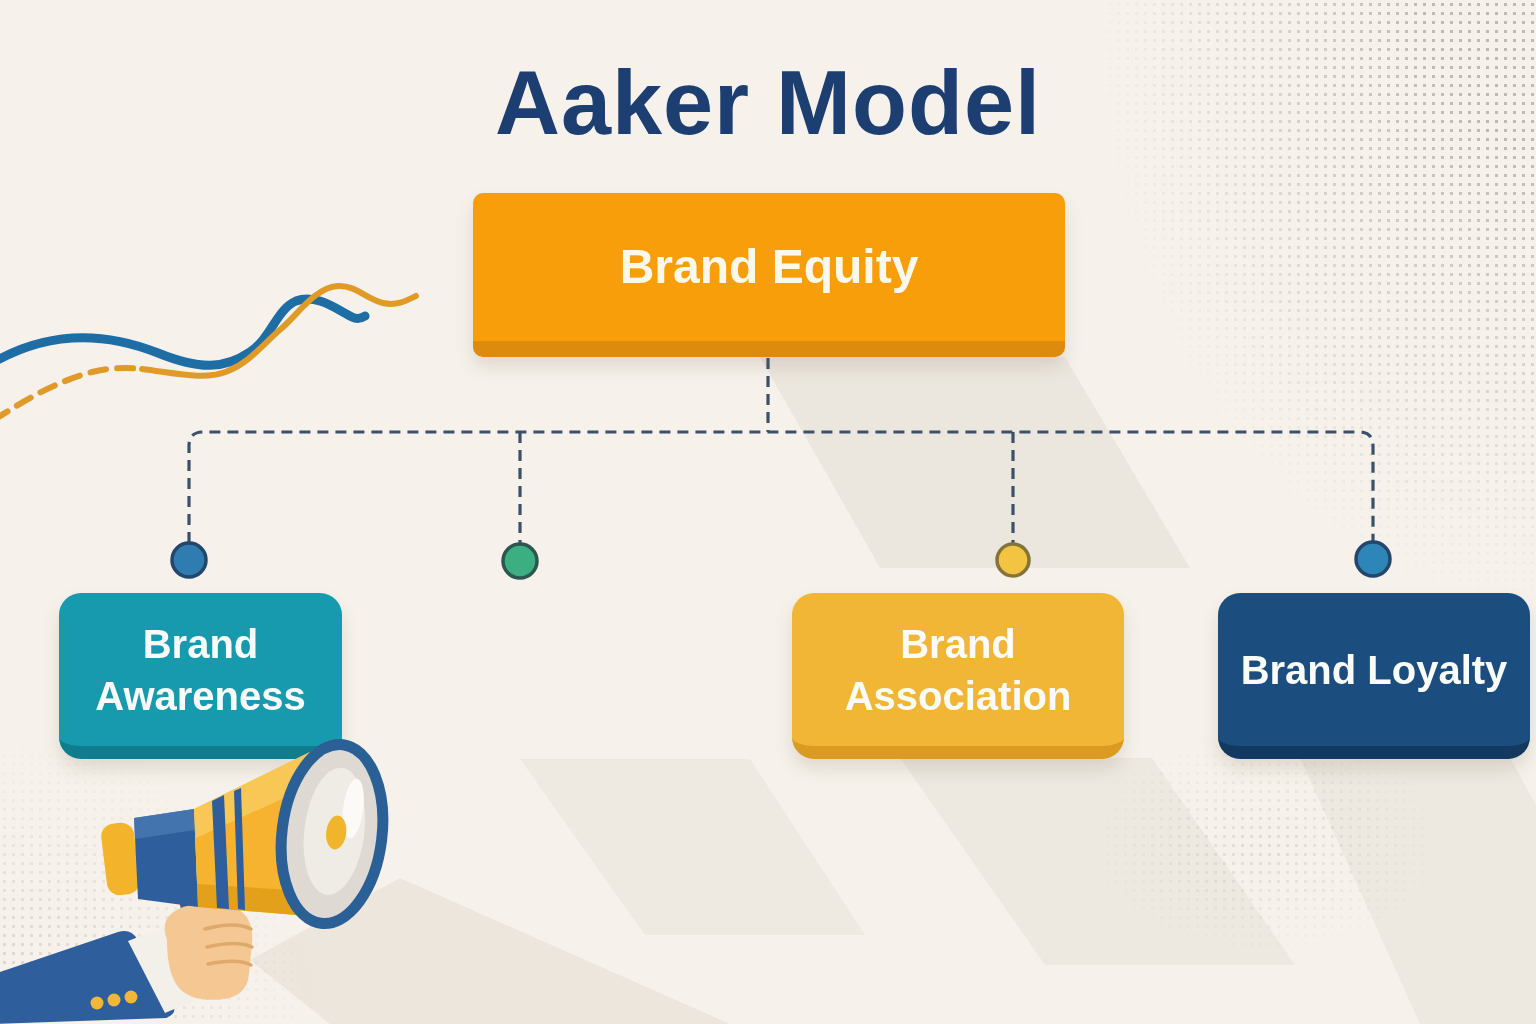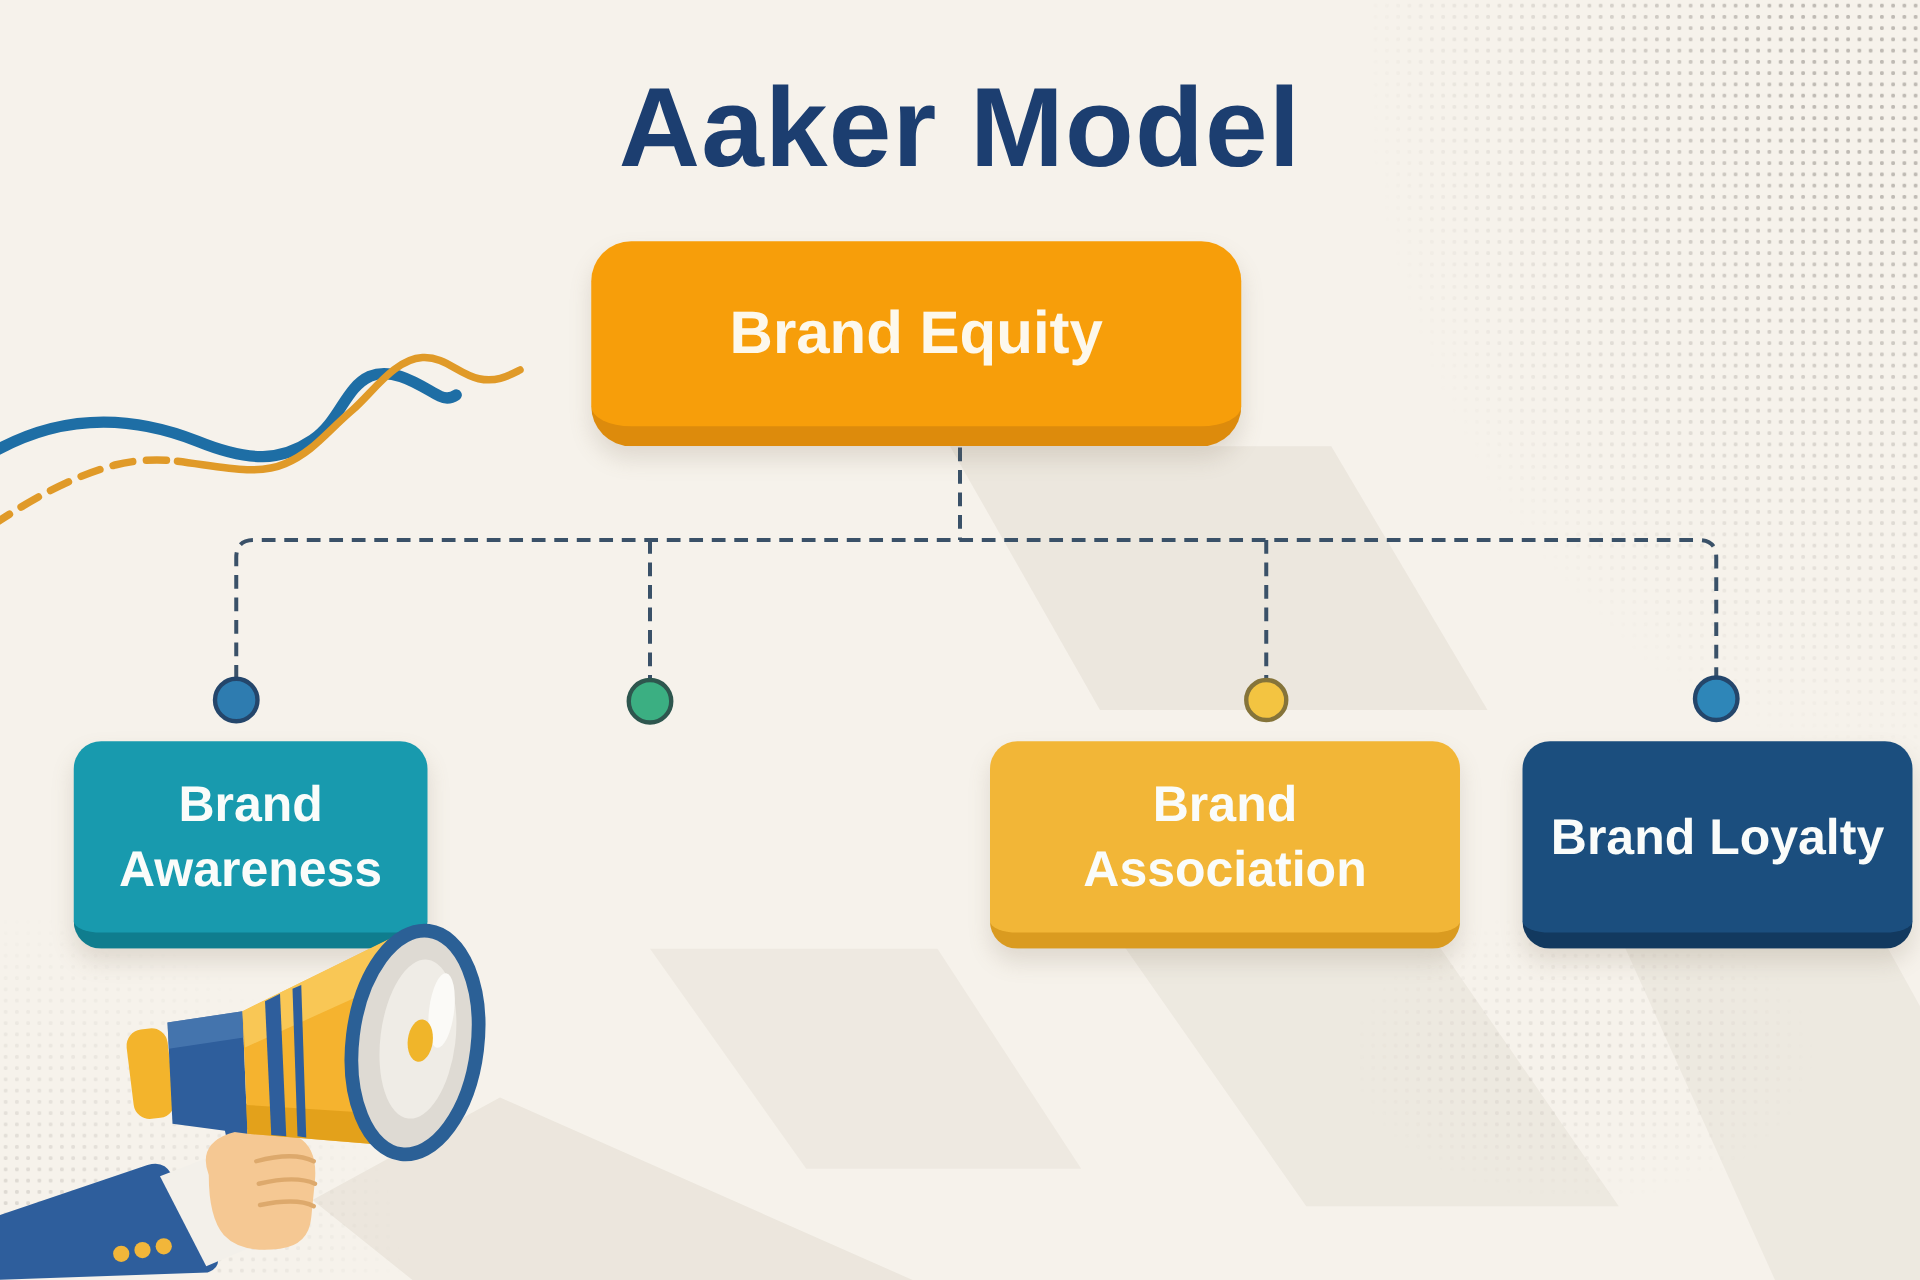--- a/index.html
+++ b/index.html
@@ -46,29 +46,29 @@
     text-align:center;
     color:#FAFCFA;
     font-weight:700;
     border-bottom:13px solid rgba(0,0,0,.25);
     box-sizing:border-box;
     border-radius:22px;
     box-shadow:0 10px 18px rgba(120,105,85,.18);
   }
   .node .lbl{padding:0 20px;line-height:1.3;}
   .root-node{
-    left:473px;top:193px;width:520px;height:164px;
-    border-radius:32px;
+    left:473px;top:193px;width:592px;height:164px;
+    border-radius:10px;
     border-bottom-width:16px;
     font-size:48px;
   }
   .child-node{top:593px;height:166px;font-size:40px;}
   .child-0{left:59px;  width:283px;}
   .child-1{left:380px; width:370px;}
-  .child-2{left:792px; width:376px;}
+  .child-2{left:792px; width:332px;}
   .child-3{left:1218px;width:312px;}
 </style>
 </head>
 <body>
 
 <div id="canvas" style="background: rgb(246, 242, 235);">
 
   <div class="dots dots-tr"></div>
   <div class="dots dots-bl"></div>
   <div class="dots dots-br"></div>

